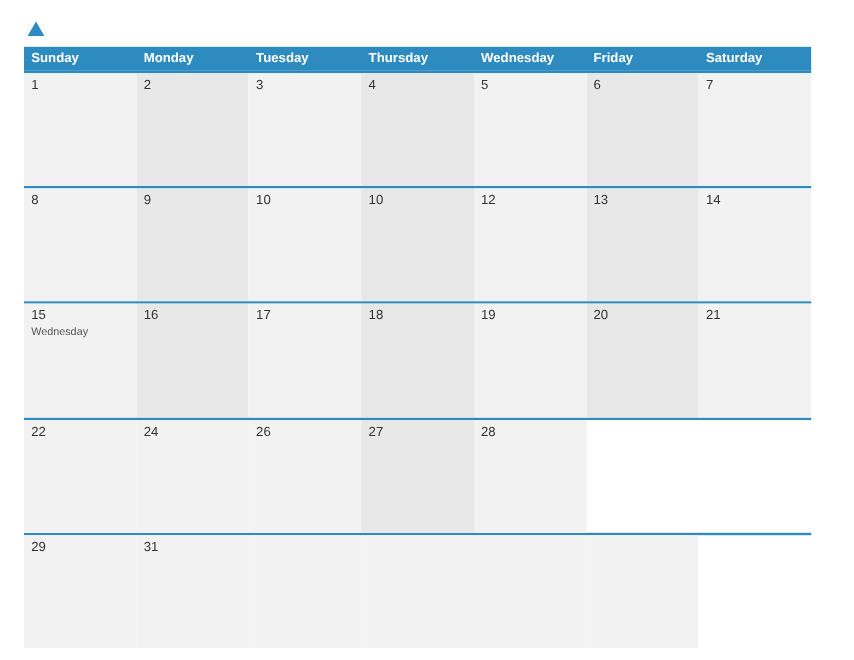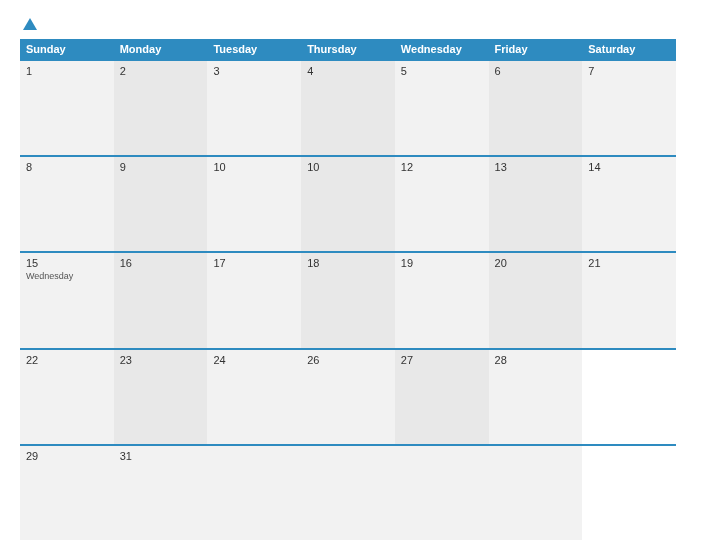--- a/index.html
+++ b/index.html
@@ -230,23 +230,20 @@
             <span class="day-num">20</span>
           </div>
           <div class="cal-cell col-6">
             <span class="day-num">21</span>
           </div>
         </div>
         <div class="cal-week">
           <div class="cal-cell col-0">
             <span class="day-num">22</span>
           </div>
-          <div class="cal-cell col-1">
-            <span class="day-num">23</span>
-          </div>
           <div class="cal-cell col-2">
             <span class="day-num">24</span>
           </div>
           <div class="cal-cell col-4">
             <span class="day-num">26</span>
           </div>
           <div class="cal-cell col-5">
             <span class="day-num">27</span>
           </div>
           <div class="cal-cell col-6">

